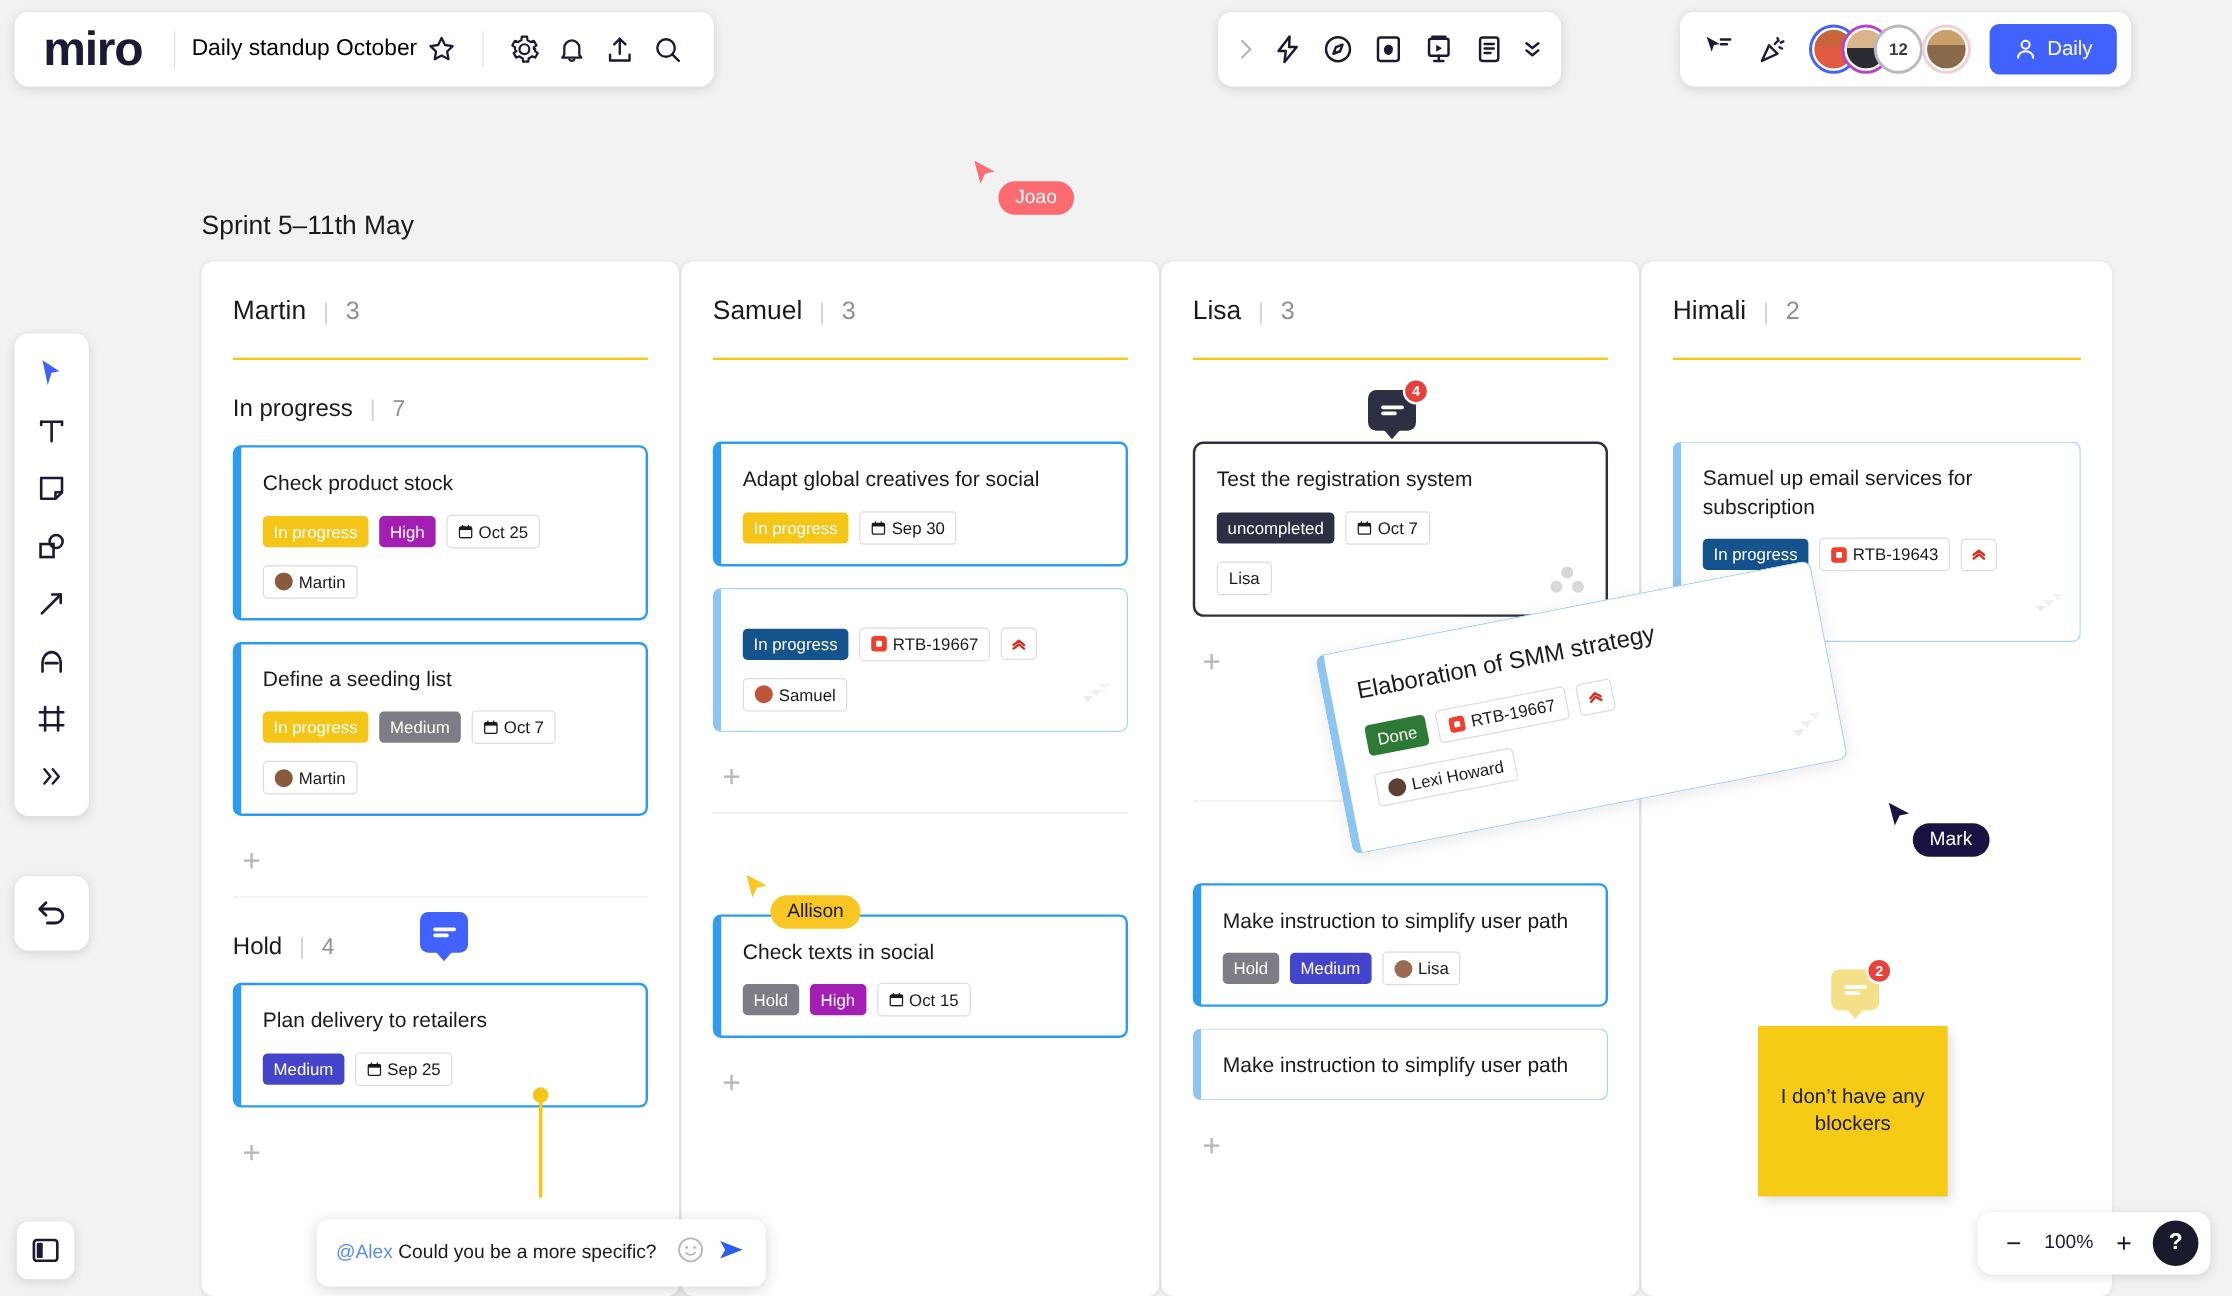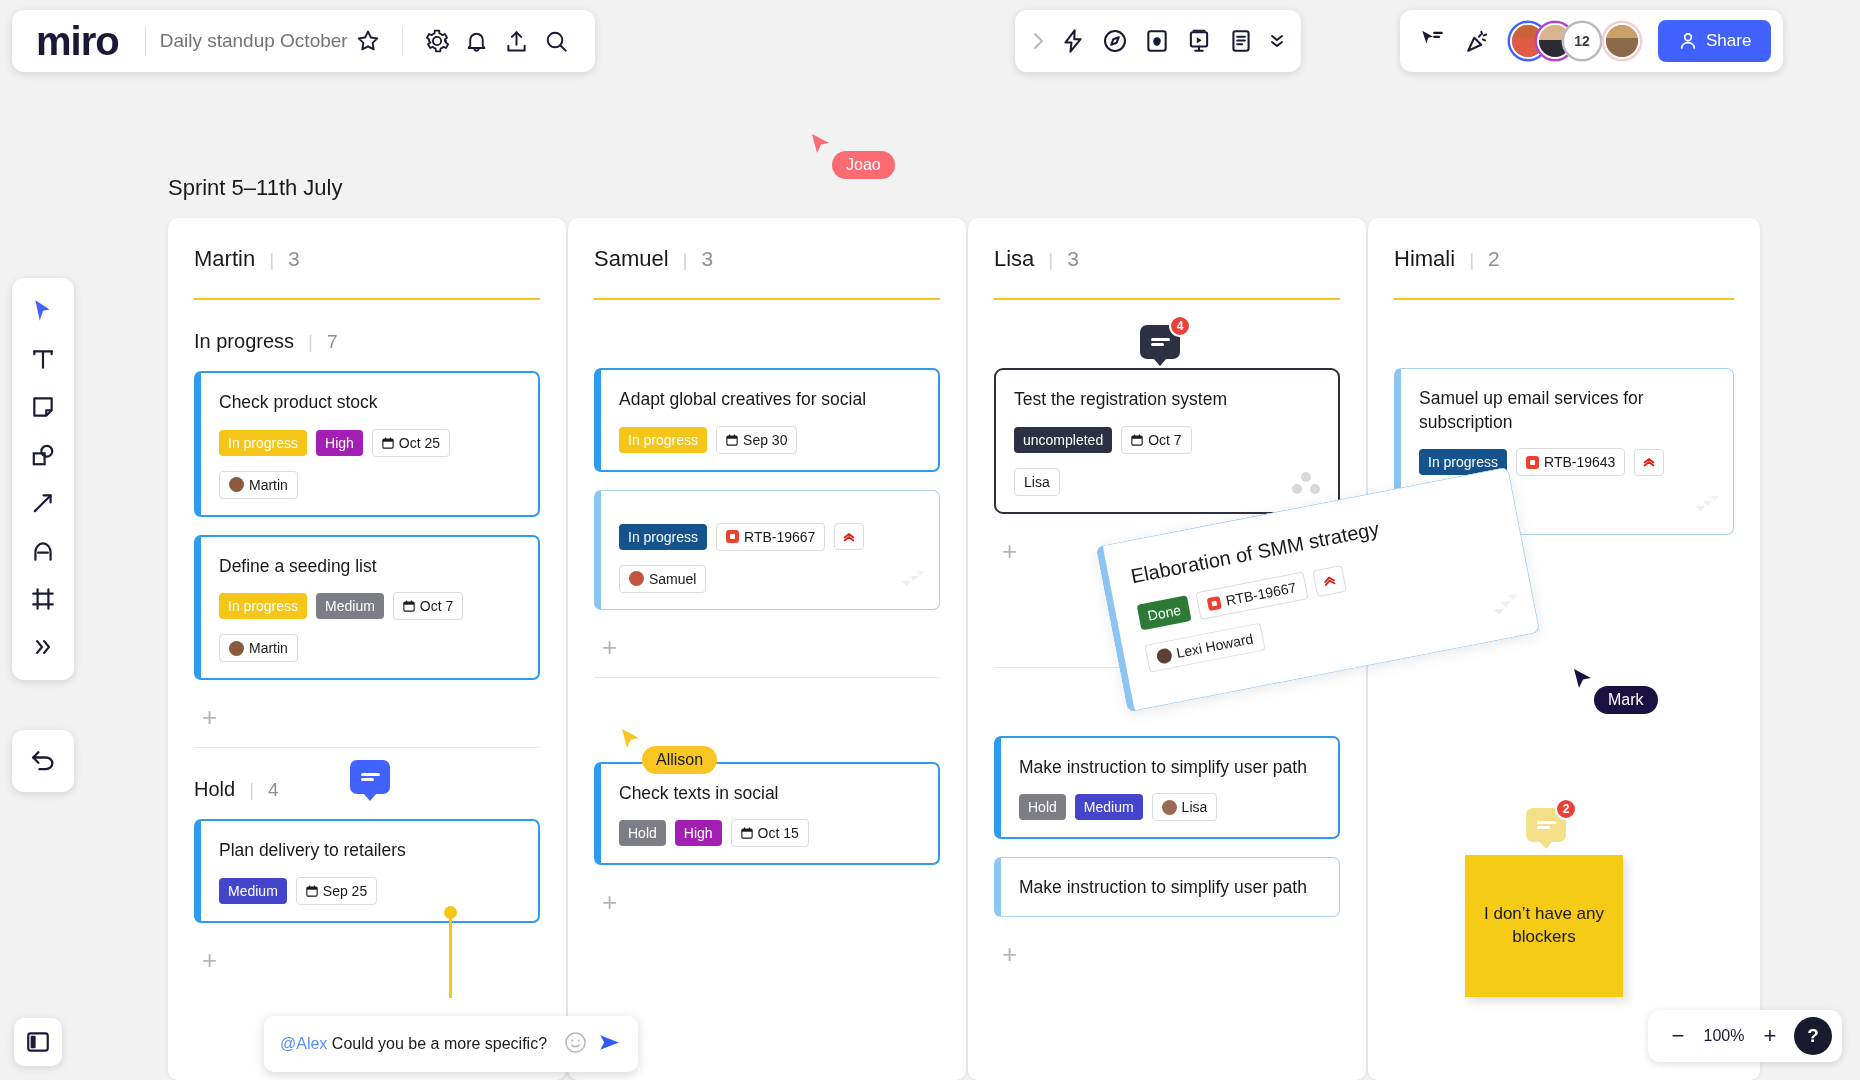--- a/index.html
+++ b/index.html
@@ -18,21 +18,21 @@
   .topbar-left {
     position: absolute; left: 12px; top: 10px;
     height: 62px; display: flex; align-items: center;
     background: #fff; border-radius: 12px;
     box-shadow: 0 2px 9px rgba(0,0,0,.13);
     padding: 0 18px; gap: 0;
     z-index: 50;
   }
   .miro-logo { font-size: 40px; font-weight: 700; letter-spacing: -1px; color: #1a1a36; padding: 0 12px 0 6px; }
   .vsep { width: 1px; height: 30px; background: #e2e2e6; margin: 0 14px; }
-  .board-title { font-size: 19px; color: #737373; white-space: nowrap; }
+  .board-title { font-size: 19px; color: #000000; white-space: nowrap; }
   .tb-icon { width: 40px; height: 40px; display: flex; align-items: center; justify-content: center; cursor: pointer; border-radius: 6px; }
   .tb-icon svg { display: block; }
 
   
   .topbar-mid {
     position: absolute; left: 1015px; top: 10px;
     height: 62px; display: flex; align-items: center;
     background: #fff; border-radius: 12px;
     box-shadow: 0 2px 9px rgba(0,0,0,.13);
     padding: 0 10px; gap: 2px; z-index: 50;
@@ -198,21 +198,21 @@
 
   .asana-dots { position:absolute; right:18px; bottom:16px; width:28px;height:24px; }
   .asana-dots i { position:absolute; border-radius:50%; background:#d8d8dc; }
 </style>
 </head>
 <body>
 
 <div id="root">
   <div class="canvas"></div>
 
-  <div class="sprint-title">Sprint 5–11th July</div>
+  <div class="sprint-title">Sprint 5–11th May</div>
 
   <div class="column" style="left:168px;">
     <div class="col-head">
       <span class="col-name">Martin</span>
       <span class="col-divider">|</span>
       <span class="col-count">3</span>
     </div>
     <div class="col-rule"></div>
 
     <div class="section-head">
@@ -681,21 +681,21 @@
       <span class="avatar ring-grey">12</span>
       <span class="avatar ring-pink" style="background:#c98a62;margin-left:4px;">
         <span class="face" style="background:linear-gradient(180deg,#caa06a 0%,#caa06a 40%,#8a6a4a 40%,#8a6a4a 100%)"></span>
       </span>
     </span>
     <button class="share-btn">
       <svg width="20" height="20" viewBox="0 0 24 24">
           <circle cx="12" cy="7.5" r="4" fill="none" stroke="#fff" stroke-width="2"></circle>
           <path d="M4.5 20.5c0-4 3.4-6.5 7.5-6.5s7.5 2.5 7.5 6.5" fill="none" stroke="#fff" stroke-width="2" stroke-linecap="round"></path>
         </svg>
-      <span>Share</span>
+      <span>Daily</span>
     </button>
   </div>
 
   <div class="rail">
     <span class="rail-btn">
       <svg width="26" height="26" viewBox="0 0 24 24">
           <path d="M5 2l13 8.5-6 1.2L9 21z" fill="#4262ff"></path>
         </svg>
     </span>
     <span class="rail-btn">

